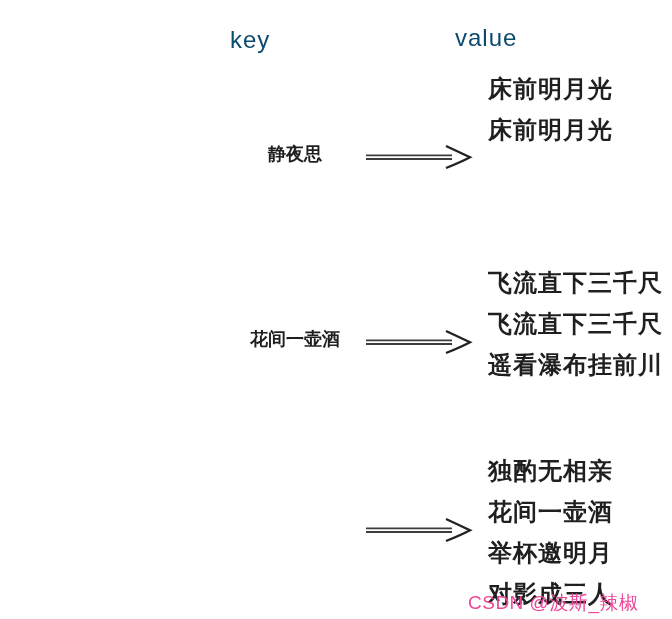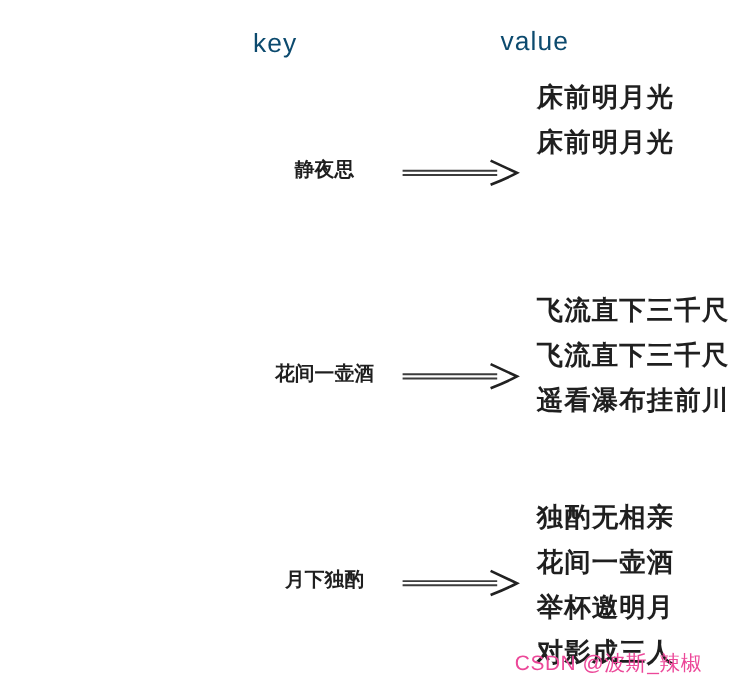--- a/index.html
+++ b/index.html
@@ -101,21 +101,20 @@
     <path d="M2 13.3 H88" stroke="#3c3c3c" stroke-width="1.8" fill="none"></path>
     <path d="M2 17.0 H88" stroke="#3c3c3c" stroke-width="1.8" fill="none"></path>
     <path d="M82 4 Q97 11 106 15.2 Q97 20 82 26" stroke="#222222" stroke-width="2.4" fill="none" stroke-linejoin="miter"></path>
   </svg>
   <div id="poem-1" class="poem">
     <div class="poem-line">飞流直下三千尺</div>
     <div class="poem-line">飞流直下三千尺</div>
     <div class="poem-line">遥看瀑布挂前川</div>
   </div>
 
-  <div id="key-2" class="key-label">月下独酌</div>
   <svg id="arrow-2" class="arrow" viewBox="0 0 110 30" aria-hidden="true">
     <path d="M2 13.3 H88" stroke="#3c3c3c" stroke-width="1.8" fill="none"></path>
     <path d="M2 17.0 H88" stroke="#3c3c3c" stroke-width="1.8" fill="none"></path>
     <path d="M82 4 Q97 11 106 15.2 Q97 20 82 26" stroke="#222222" stroke-width="2.4" fill="none" stroke-linejoin="miter"></path>
   </svg>
   <div id="poem-2" class="poem">
     <div class="poem-line">独酌无相亲</div>
     <div class="poem-line">花间一壶酒</div>
     <div class="poem-line">举杯邀明月</div>
     <div class="poem-line">对影成三人</div>

